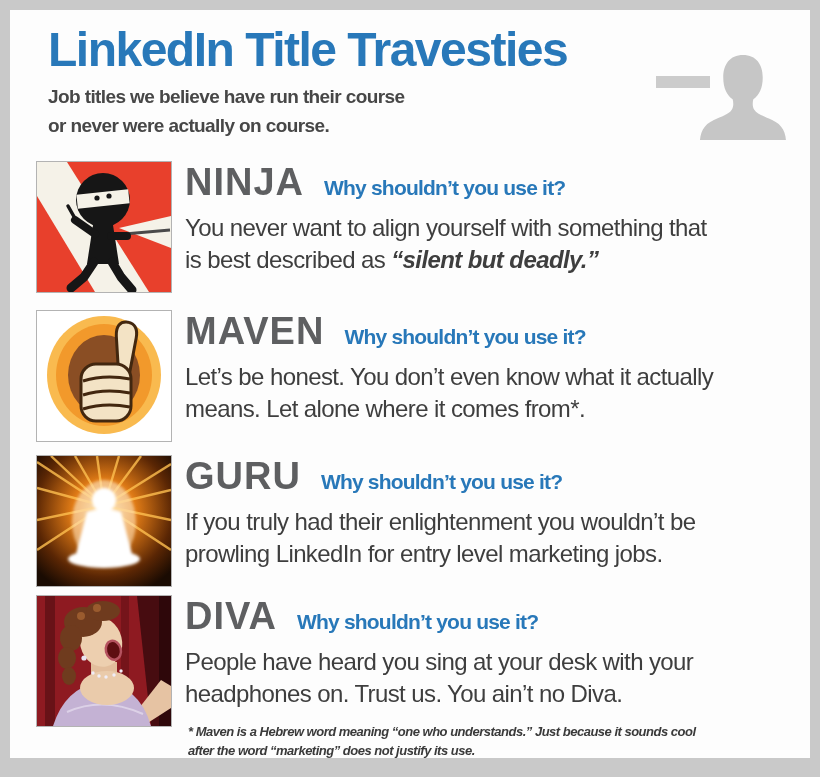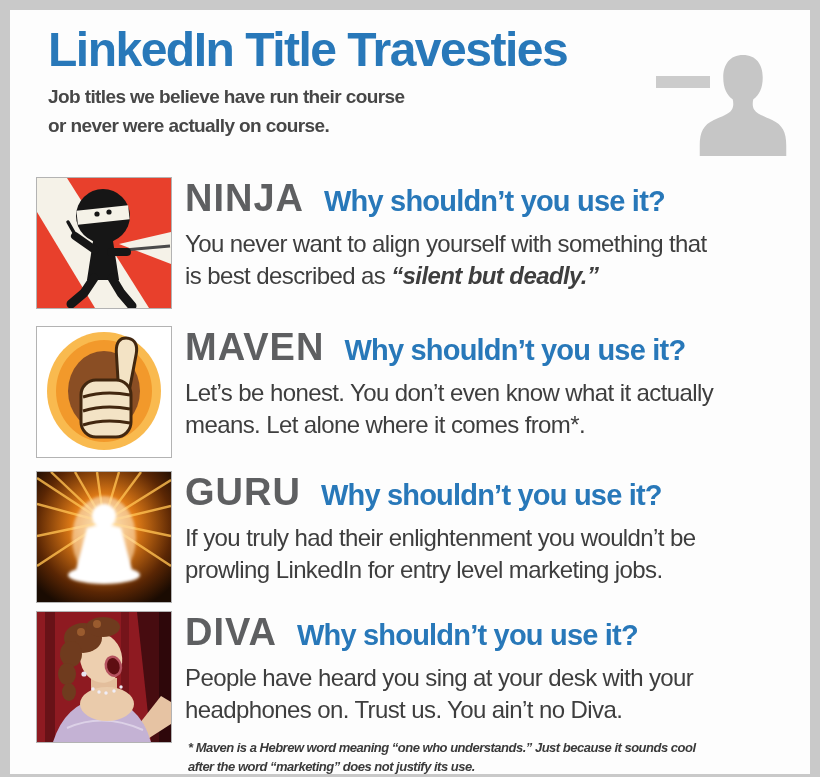--- a/index.html
+++ b/index.html
@@ -1,40 +1,40 @@
 <!DOCTYPE html>
 <html><head>
 <meta charset="utf-8">
 <style>
   html,body{margin:0;padding:0;background:#C9C9C9;}
   .stage{position:relative;width:820px;height:777px;background:#C9C9C9;
          font-family:"Liberation Sans",sans-serif;overflow:hidden;}
   .card{position:absolute;left:10px;width:800px;background:#FDFDFD;}
   .header-card{top:10px;height:152px;overflow:hidden;}
-  .main-card{top:156px;height:618px;}
+  .main-card{top:140px;height:618px;}
 
   
   .page-title{position:absolute;left:38px;top:12px;margin:0;
               font-size:48px;font-weight:bold;color:#2878B9;
               letter-spacing:-1.5px;white-space:nowrap;}
   .subtitle{position:absolute;left:38px;top:72px;font-size:19px;font-weight:bold;
             color:#474747;line-height:29px;letter-spacing:-0.6px;white-space:nowrap;}
   .dash{position:absolute;right:100px;top:66px;width:54px;height:12px;background:#CCCCCC;}
   .avatar{position:absolute;right:20px;bottom:0;width:94px;height:116px;}
 
   
   .row{position:absolute;left:26px;width:760px;height:140px;}
   .row1{top:21px}.row2{top:170px}.row3{top:315px}.row4{top:455px}
   .art-frame{position:absolute;left:0;top:0;width:136px;height:132px;
              border:1px solid #B3B3B3;background:#fff;box-sizing:border-box;overflow:hidden;}
   .art-frame svg{display:block;}
   .entry-text{position:absolute;left:149px;top:0;width:610px;}
   .entry-head{display:flex;align-items:baseline;gap:20px;height:46px;}
   .entry-title{font-size:38px;font-weight:bold;color:#5E5F61;letter-spacing:1px;white-space:nowrap;}
-  .entry-question{font-size:29px;font-weight:bold;color:#2878B9;letter-spacing:-0.8px;white-space:nowrap;}
+  .entry-question{font-size:21px;font-weight:bold;color:#2878B9;letter-spacing:-0.8px;white-space:nowrap;}
   .entry-body{margin-top:5px;font-size:24px;color:#3E3E3E;line-height:32px;letter-spacing:-0.6px;}
   .entry-body .line{white-space:nowrap;}
   .em{font-weight:bold;font-style:italic;}
 
   
   .footnote{position:absolute;left:178px;top:582px;font-size:13px;font-style:italic;
             font-weight:bold;color:#3A3A3A;line-height:19px;letter-spacing:-0.5px;white-space:nowrap;}
 </style>
 </head>
 <body>

